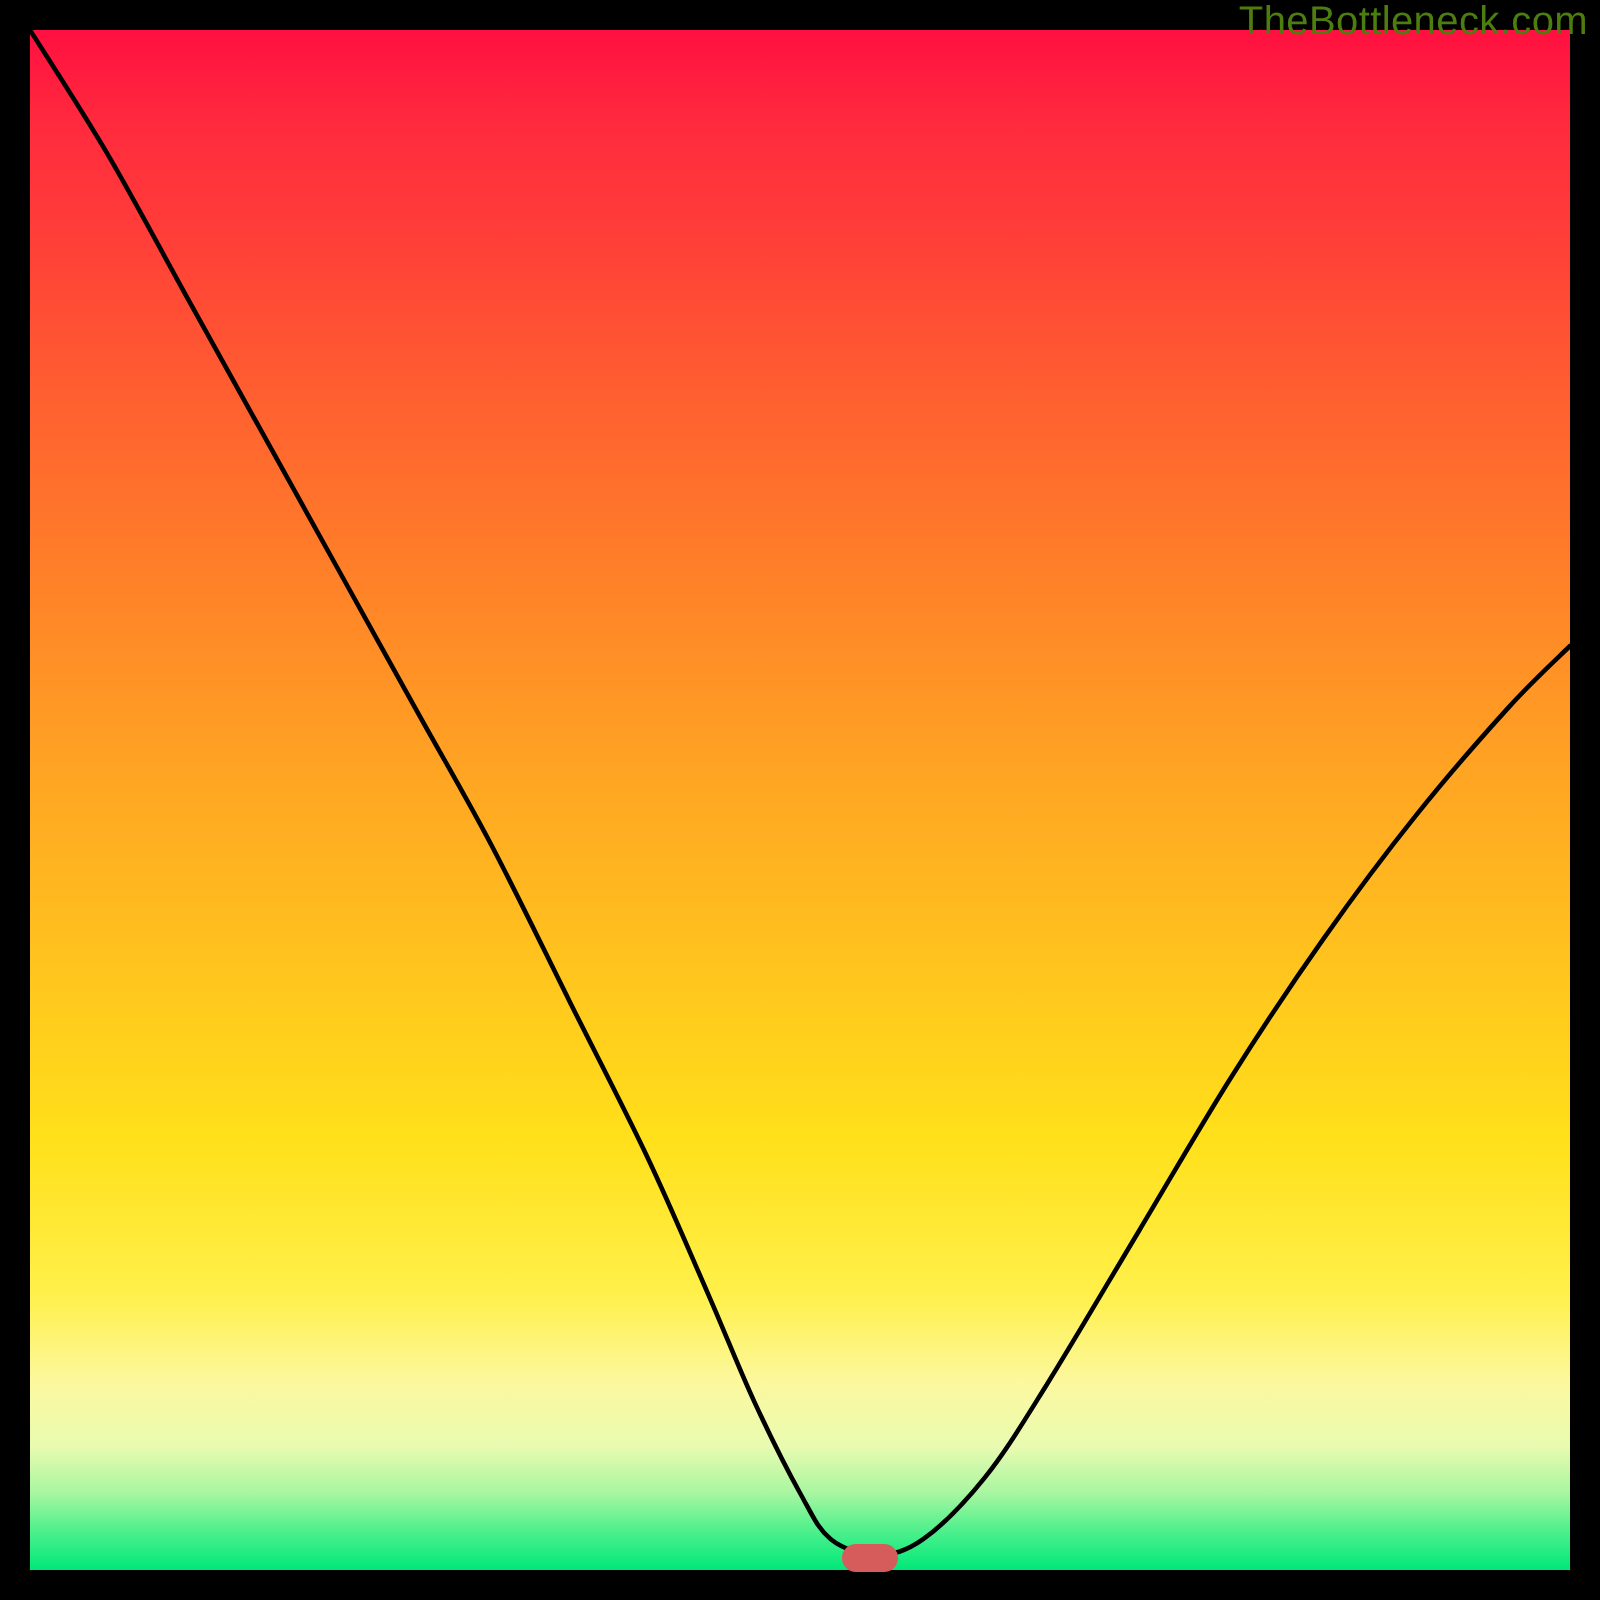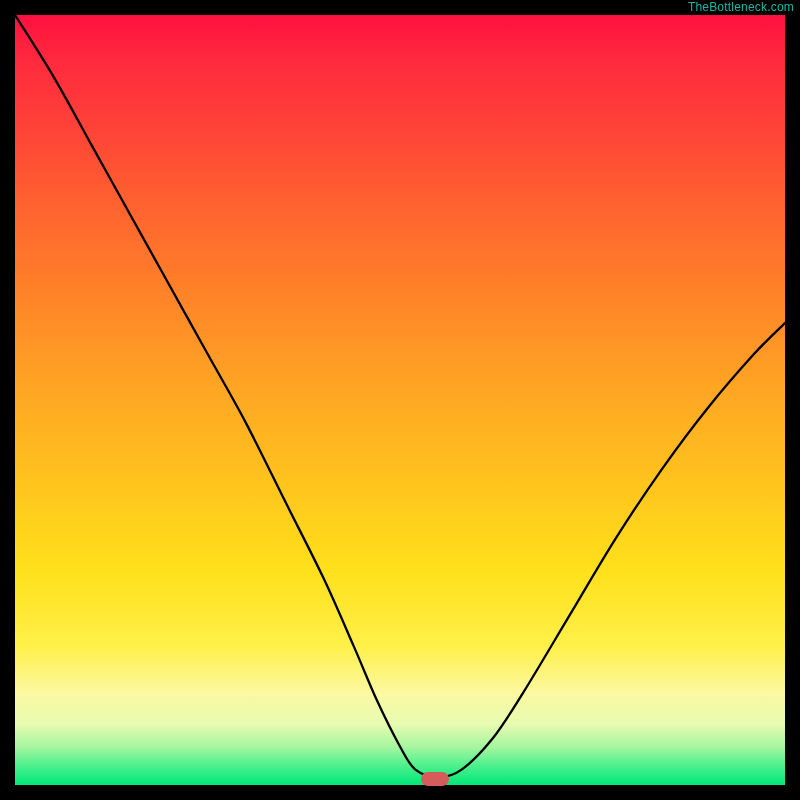--- a/index.html
+++ b/index.html
@@ -60,22 +60,22 @@
     width: 28px;
     height: 14px;
     border-radius: 7px;
     background: #d65c5c;
     transform: translate(-50%, -50%);
   }
   .watermark {
     position: absolute;
     top: 0px;
     right: 6px;
-    color: #14b8a6;
-    font-size: 12px;
+    color: #4d7c0f;
+    font-size: 20px;
     font-weight: 500;
     letter-spacing: 0.2px;
     user-select: none;
   }
 </style>
 </head>
 <body>
 
 <div class="frame">
   <div class="plot">

